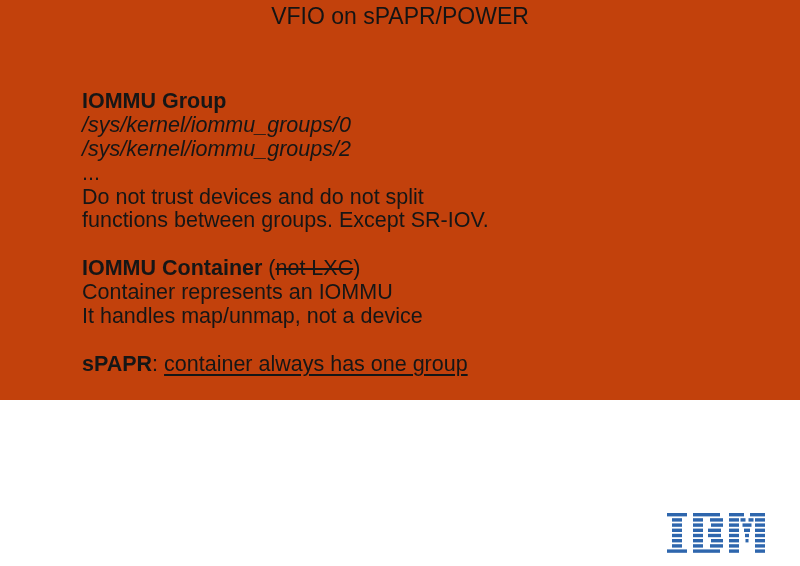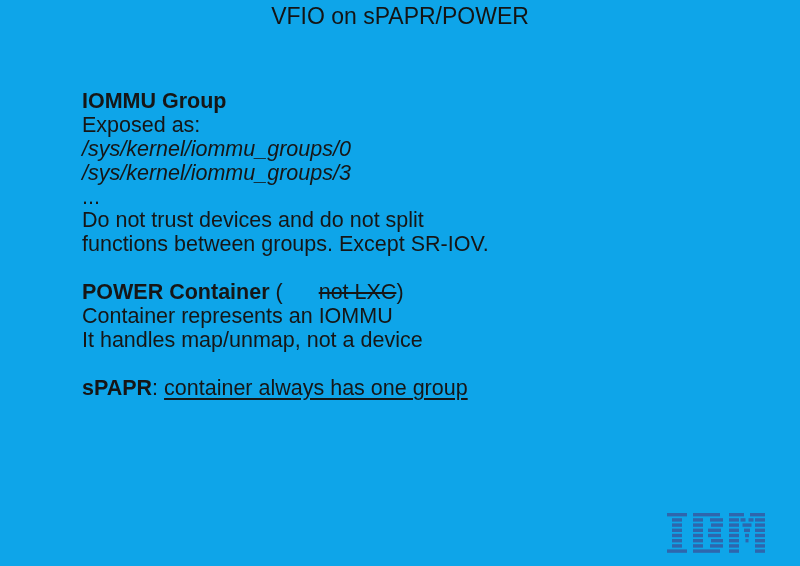--- a/index.html
+++ b/index.html
@@ -4,22 +4,22 @@
 <style>
   html, body { margin: 0; padding: 0; }
   body {
     width: 800px; height: 566px;
     background: #ffffff;
     overflow: hidden;
     font-family: "Liberation Sans", sans-serif;
   }
   .slide {
     position: relative;
-    width: 800px; height: 566px;
-    background: #0ea5e9;
+    width: 800px; height: 400px;
+    background: #c2410c;
   }
   .title {
     position: absolute;
     top: 3px; left: 0; width: 100%;
     text-align: center;
     font-family: "Liberation Sans", sans-serif;
     font-size: 23px;
     line-height: 26px;
     color: #141414;
   }
@@ -28,45 +28,44 @@
     left: 82px; top: 90px;
     font-family: Liberation Sans, sans-serif;
     font-size: 21.5px;
     line-height: 23.9px;
     color: #161616;
   }
   .ln { height: 23.9px; white-space: pre; }
   .ln span { white-space: pre; }
   .b  { font-weight: bold; }
   .i  { font-style: italic; }
-  .st { text-decoration: line-through; margin-left: 36px; }
+  .st { text-decoration: line-through; }
   .u  { text-decoration: underline; text-underline-offset: 3px; }
   .ibm-logo {
     position: absolute;
     left: 667px; top: 513px;
     width: 98px; height: 40px;
   }
 </style>
 </head>
 <body>
 
 <div class="slide">
 
   <div class="title">VFIO on sPAPR/POWER</div>
 
   <div class="body">
     <div class="ln"><span class="b">IOMMU Group</span></div>
-    <div class="ln"><span>Exposed as:</span></div>
     <div class="ln"><span class="i">/sys/kernel/iommu_groups/0</span></div>
-    <div class="ln"><span class="i">/sys/kernel/iommu_groups/3</span></div>
+    <div class="ln"><span class="i">/sys/kernel/iommu_groups/2</span></div>
     <div class="ln"><span>...</span></div>
     <div class="ln"><span>Do not trust devices and do not split</span></div>
     <div class="ln"><span>functions between groups. Except SR-IOV.</span></div>
     <div class="ln"></div>
-    <div class="ln"><span class="b">POWER Container</span><span> (</span><span class="st">not LXC</span><span>)</span></div>
+    <div class="ln"><span class="b">IOMMU Container</span><span> (</span><span class="st">not LXC</span><span>)</span></div>
     <div class="ln"><span>Container represents an IOMMU</span></div>
     <div class="ln"><span>It handles map/unmap, not a device</span></div>
     <div class="ln"></div>
     <div class="ln"><span class="b">sPAPR</span><span>: </span><span class="u">container always has one group</span></div>
   </div>
 
   <svg class="ibm-logo" viewBox="0 0 98 40" xmlns="http://www.w3.org/2000/svg" aria-hidden="true">
     <g fill="#2E66AD">
 
       <rect x="0" y="0" width="20" height="3.4"></rect>

